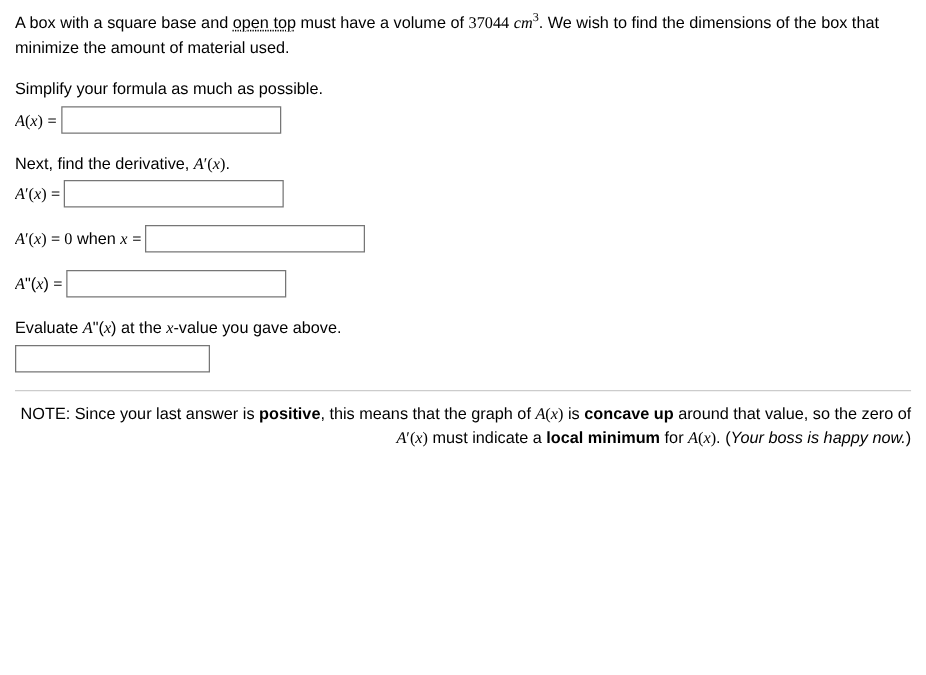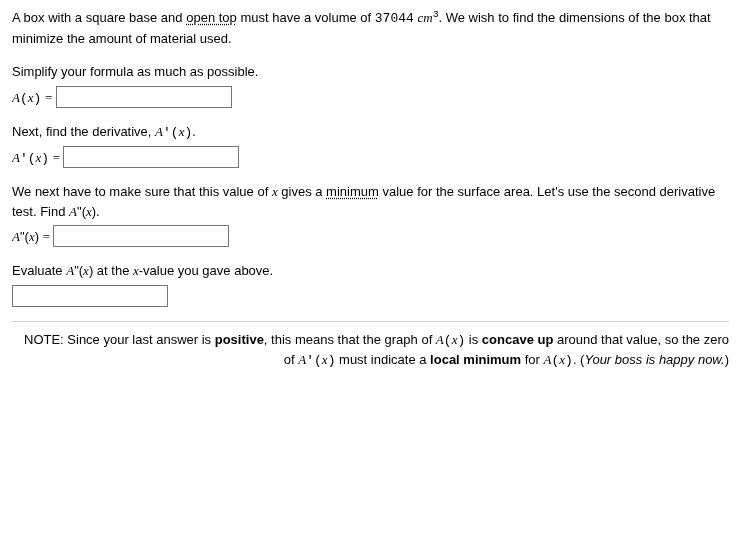--- a/index.html
+++ b/index.html
@@ -6,21 +6,21 @@
     font-family: Arial, Helvetica, sans-serif;
     font-size: 13px;
     color: #000;
     margin: 8px 12px;
     line-height: 1.5;
     width: 717px;
   }
   p { margin: 0 0 4px 0; }
   .block { margin-bottom: 14px; }
   .math-i { font-family: 'Times New Roman', serif; font-style: italic; }
-  .math { font-family: Liberation Mono, monospace; }
+  .math { font-family: Liberation Serif, serif; }
   .sup { font-size: 0.75em; vertical-align: super; }
   input[type="text"] {
     border: 1px solid #767676;
     height: 18px;
     padding: 1px 2px;
     font-size: 13px;
   }
   .in-md { width: 170px; }
   .in-sm { width: 150px; }
   .dotted { text-decoration: underline dotted; text-underline-offset: 2px; }
@@ -49,26 +49,29 @@
     <span>Next, find the derivative, </span><span class="math-i">A</span><span class="math">′</span><span class="math">(</span><span class="math-i">x</span><span class="math">)</span>.
   </p>
   <p>
     <span class="math-i">A</span><span class="math">′</span><span class="math">(</span><span class="math-i">x</span><span class="math">)</span>
     <span class="eq"> = </span>
     <input type="text" class="in-md" style="">
   </p>
 </div>
 
 <div class="block">
+  <p>
+    <span class="math-i">A</span><span class="math">′(</span><span class="math-i">x</span><span class="math">)</span>
+    <span class="eq"> = </span><span class="math">0</span><span> when </span><span class="math-i">x</span>
+    <span class="eq"> = </span>
+    <input type="text" class="in-md" style="">
+  </p>
 </div>
 
 <div class="block">
-  <p>
-    <span>We next have to make sure that this value of </span><span class="math-i">x</span><span> gives a </span><span class="dotted">minimum</span><span> value for the surface area. Let's use the second derivative test. Find </span><span class="math-i">A</span><span>"</span>(<span class="math-i">x</span>).
-  </p>
   <p>
     <span class="math-i">A</span><span>"</span>(<span class="math-i">x</span>)
     <span class="eq"> = </span>
     <input type="text" class="in-md" style="">
   </p>
 </div>
 
 <div class="block">
   <p>
     <span>Evaluate </span><span class="math-i">A</span>"(<span class="math-i">x</span>)<span> at the </span><span class="math-i">x</span><span>-value you gave above.</span>

